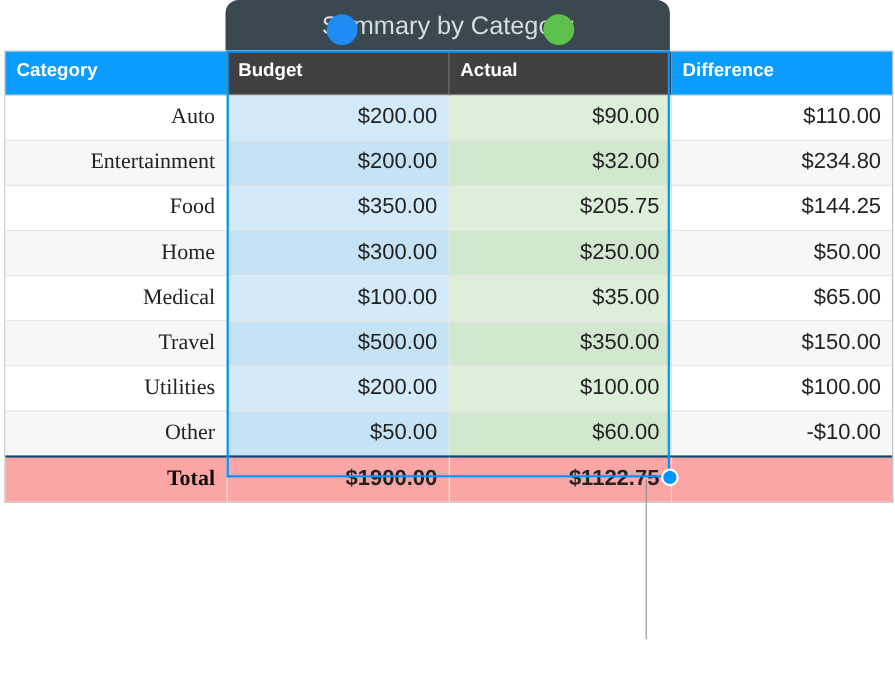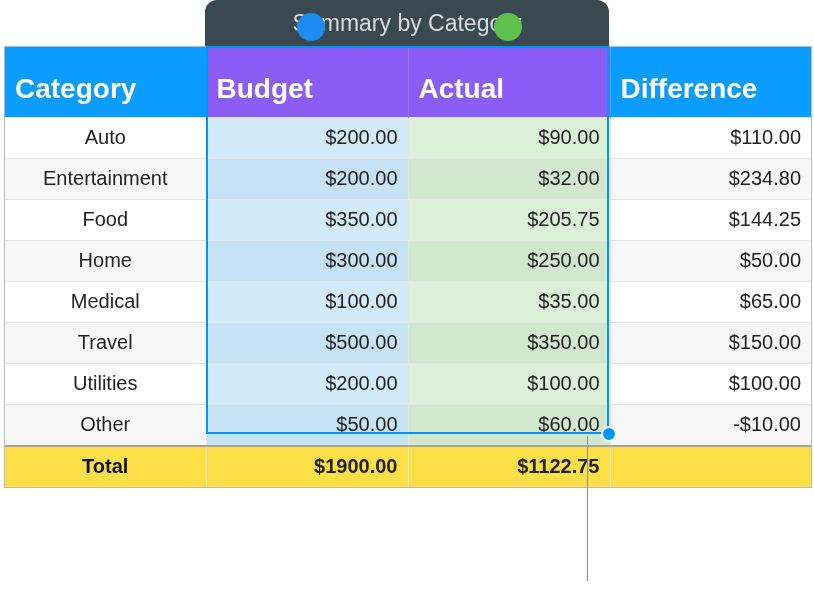--- a/index.html
+++ b/index.html
@@ -4,34 +4,34 @@
 <style>
   html,body{margin:0;padding:0;font-family:-apple-system,BlinkMacSystemFont,"Helvetica Neue",Arial,sans-serif;background:#fff;color:#111;}
   .stage{position:relative;width:814px;height:612px;}
   .table-wrap{position:absolute;left:4px;top:46px;width:806px;border:1px solid #b9b9b9;}
   .title-tab{position:absolute;left:205px;top:0;width:404px;height:46px;background:#3a4850;border-radius:12px 12px 0 0;display:flex;align-items:center;justify-content:center;color:#d7dcdf;font-size:23px;font-weight:400;}
   table{border-collapse:collapse;width:100%;table-layout:fixed;}
   col.c1{width:201px;}
   col.c2{width:202px;}
   col.c3{width:202px;}
   col.c4{width:201px;}
-  th{background:#0a9cff;color:#fff;text-align:left;font-weight:700;font-size:28px;padding:26px 10px 12px 10px;border-right:1px solid rgba(255,255,255,0.15);}
+  th{background:#0a9cff;color:#fff;text-align:left;font-weight:700;font-size:17px;padding:7px 10px 12px 10px;border-right:1px solid rgba(255,255,255,0.15);}
   th:last-child{border-right:none;}
-  th.sel{background:#8b5cf6;}
+  th.sel{background:#404040;}
   td{font-size:20px;padding:8px 10px 9px 10px;border-right:1px solid #e4e4e4;border-top:1px solid #e4e4e4;}
   td:last-child{border-right:none;margin-top:38px;}
   tr.even td{background:#f7f7f7;}
   tr.odd td{background:#ffffff;}
-  td.cat{text-align:center;color:#222;}
+  td.cat{text-align:right;color:#222;font-family:Liberation Serif, serif;}
   td.num{text-align:right;color:#222;}
   td.budget{background:#d3eafa !important;}
   td.actual{background:#dcefd9 !important;}
   tr.even td.budget{background:#c6e2f5 !important;}
   tr.even td.actual{background:#d1e8cf !important;}
-  tr.total td{background:#fde047;font-weight:700;border-top:2px solid #a3a3a3;}
+  tr.total td{background:#fca5a5;font-weight:700;border-top:2px solid #0c4a6e;}
   tr.total td.cat{color:#111;}
   .sel-border-v{position:absolute;top:0;bottom:0;width:2px;background:#0094ff;}
   .sel-border-h{position:absolute;left:0;right:0;height:2px;background:#0094ff;}
   .selection-box{position:absolute;left:206px;top:46px;width:403px;height:388px;pointer-events:none;}
   .dot{position:absolute;width:12px;height:12px;border:2px solid #fff;border-radius:50%;box-sizing:content-box;pointer-events:auto;cursor:move;}
   .dot-blue{background:#0094ff;}
   .legend-dot{position:absolute;width:28px;height:28px;border-radius:50%;}
   .ld-blue{background:#1e8cf3;}
   .ld-green{background:#5fc14d;}
   .callout-text{position:absolute;left:310px;top:495px;width:277px;text-align:right;font-size:22px;line-height:30px;color:#333;}

